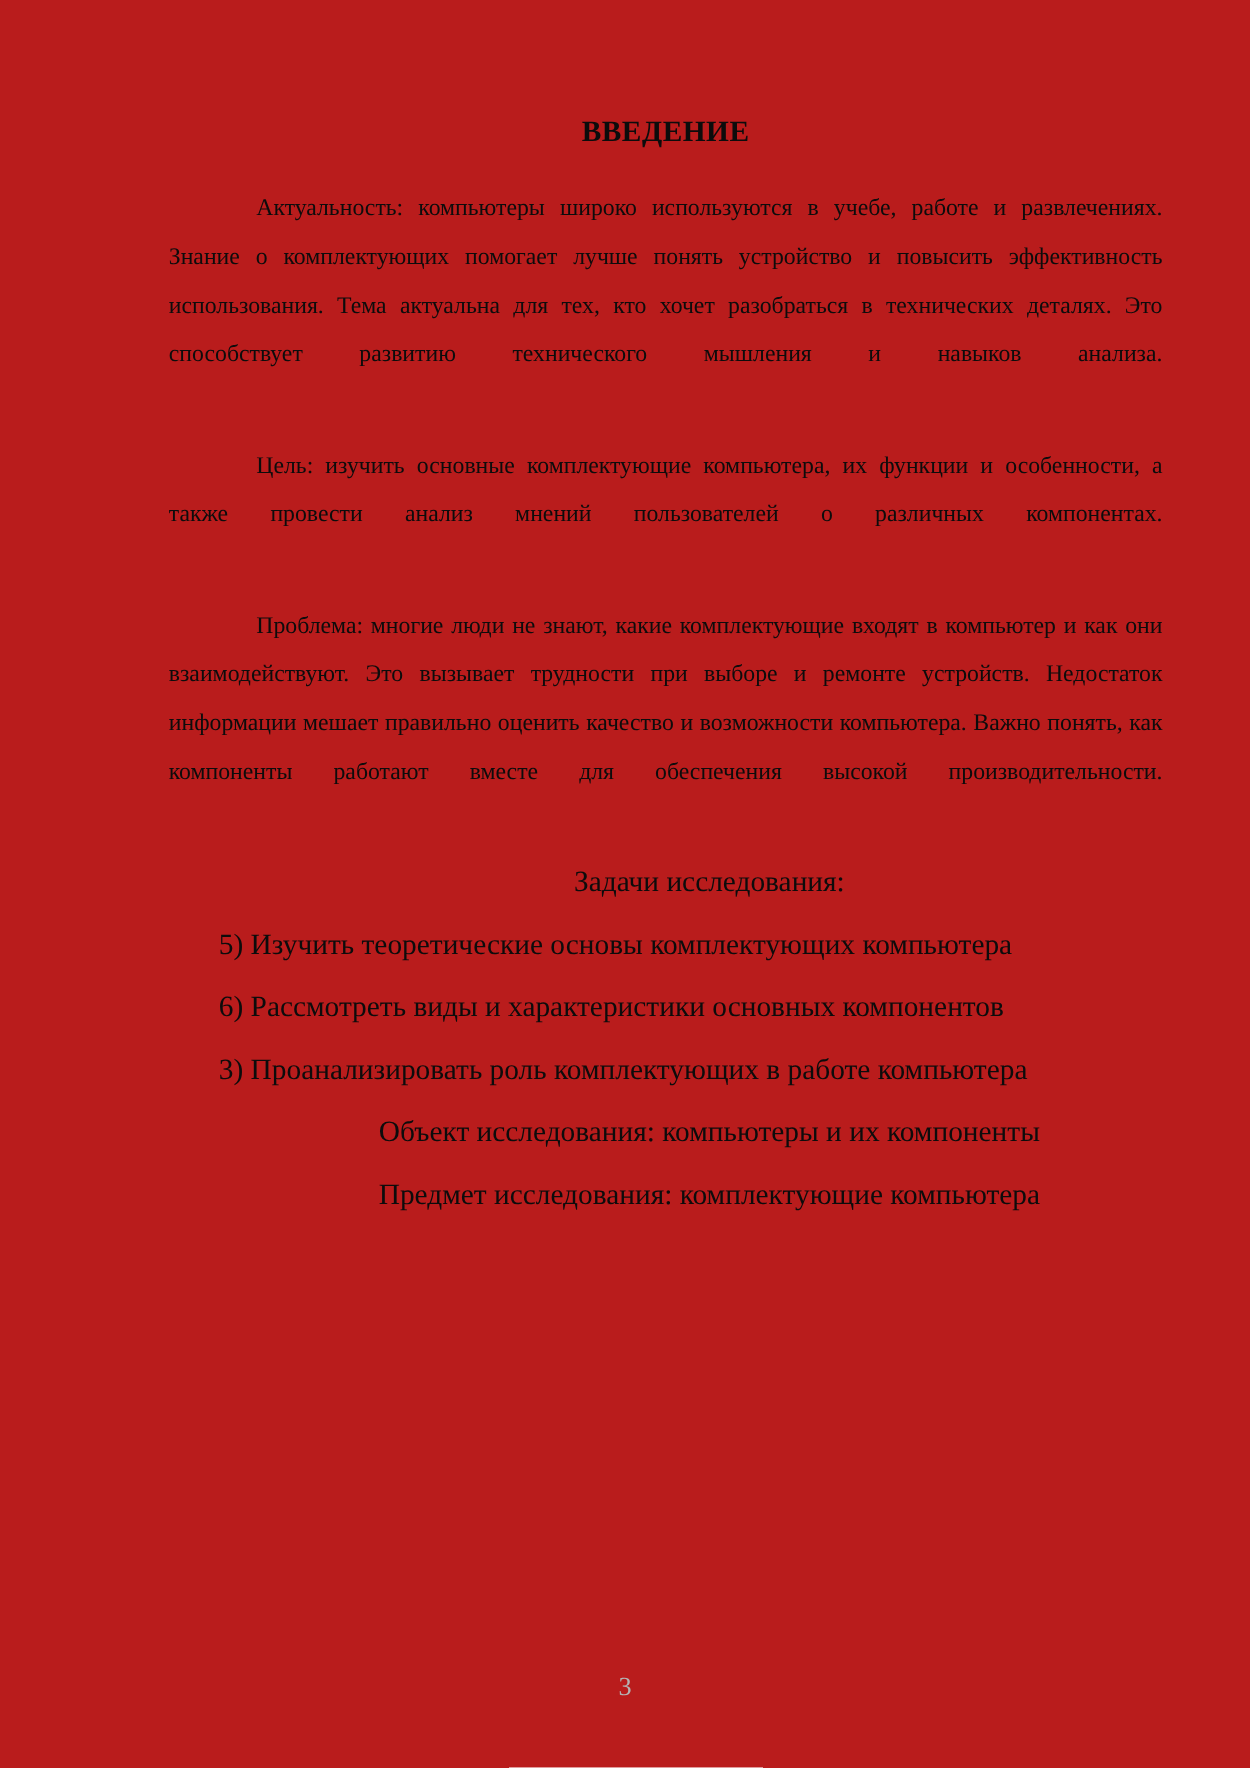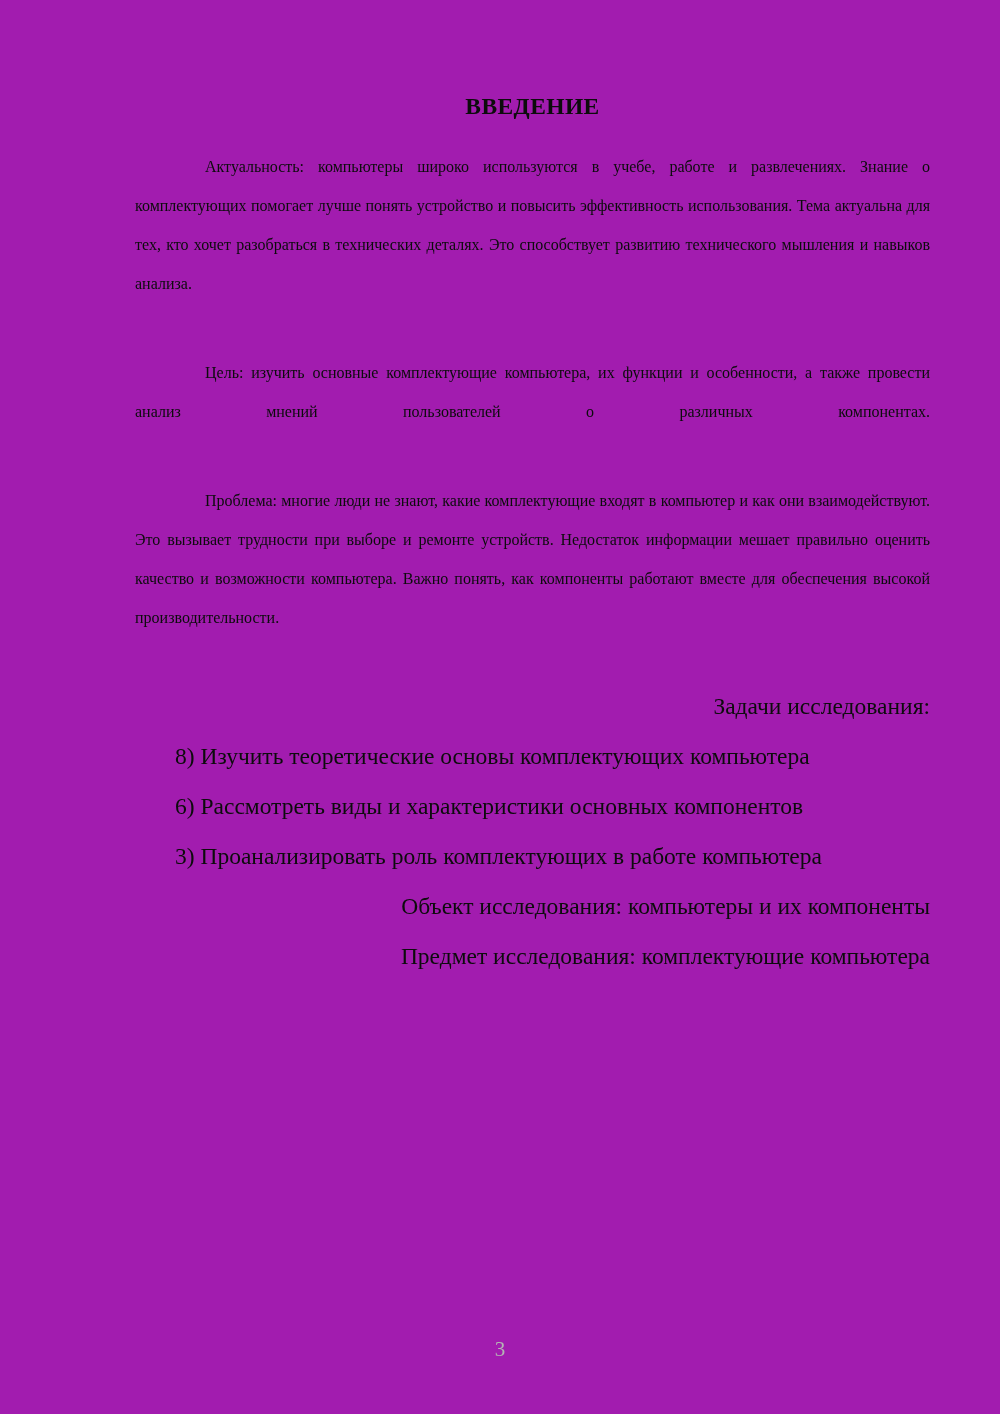--- a/index.html
+++ b/index.html
@@ -5,21 +5,21 @@
   html, body {
     margin: 0;
     padding: 0;
     background: #ffffff;
   }
 
   .page {
     position: relative;
     width: 1000px;
     height: 1414px;
-    background: #a21caf;
+    background: #b91c1c;
     margin: 0 auto;
     overflow: hidden;
     font-family: "Liberation Serif", "DejaVu Serif", serif;
     color: #0c0c0c;
     box-sizing: border-box;
   }
 
   .content {
     position: absolute;
     left: 135px;
@@ -30,40 +30,40 @@
   .doc-title {
     font-size: 23.5px;
     font-weight: bold;
     text-align: center;
     letter-spacing: 0.4px;
     margin: 0 0 26px 0;
     line-height: 1.25;
   }
 
   .para {
-    font-size: 16px;
+    font-size: 19px;
     line-height: 39px;
     text-align: justify;
     text-justify: inter-word;
     text-indent: 70px;
     margin: 0 0 11px 0;
     hyphens: none;
   }
 
   
   .para::after {
     content: "";
     display: inline-block;
     width: 100%;
   }
 
   .lead-line {
     font-size: 23.5px;
     line-height: 39px;
-    text-align: right;
+    text-align: center;
     text-indent: 70px;
     margin: 0 0 11px 0;
   }
 
   .list-item {
     font-size: 23.5px;
     line-height: 39px;
     text-align: left;
     text-indent: 40px;
     margin: 0 0 11px 0;
@@ -90,21 +90,21 @@
     <h1 class="doc-title">ВВЕДЕНИЕ</h1>
 
     <p class="para">Актуальность: компьютеры широко используются в учебе, работе и развлечениях. Знание о комплектующих помогает лучше понять устройство и повысить эффективность использования. Тема актуальна для тех, кто хочет разобраться в технических деталях. Это способствует развитию технического мышления и навыков анализа.</p>
 
     <p class="para">Цель: изучить основные комплектующие компьютера, их функции и особенности, а также провести анализ мнений пользователей о различных компонентах.</p>
 
     <p class="para">Проблема: многие люди не знают, какие комплектующие входят в компьютер и как они взаимодействуют. Это вызывает трудности при выборе и ремонте устройств. Недостаток информации мешает правильно оценить качество и возможности компьютера. Важно понять, как компоненты работают вместе для обеспечения высокой производительности.</p>
 
     <p class="lead-line">Задачи исследования:</p>
 
-    <p class="list-item">8) Изучить теоретические основы комплектующих компьютера</p>
+    <p class="list-item">5) Изучить теоретические основы комплектующих компьютера</p>
 
     <p class="list-item">6) Рассмотреть виды и характеристики основных компонентов</p>
 
     <p class="list-item">3) Проанализировать роль комплектующих в работе компьютера</p>
 
 
 
     <p class="lead-line">Объект исследования: компьютеры и их компоненты</p>
 
     <p class="lead-line">Предмет исследования: комплектующие компьютера</p>

